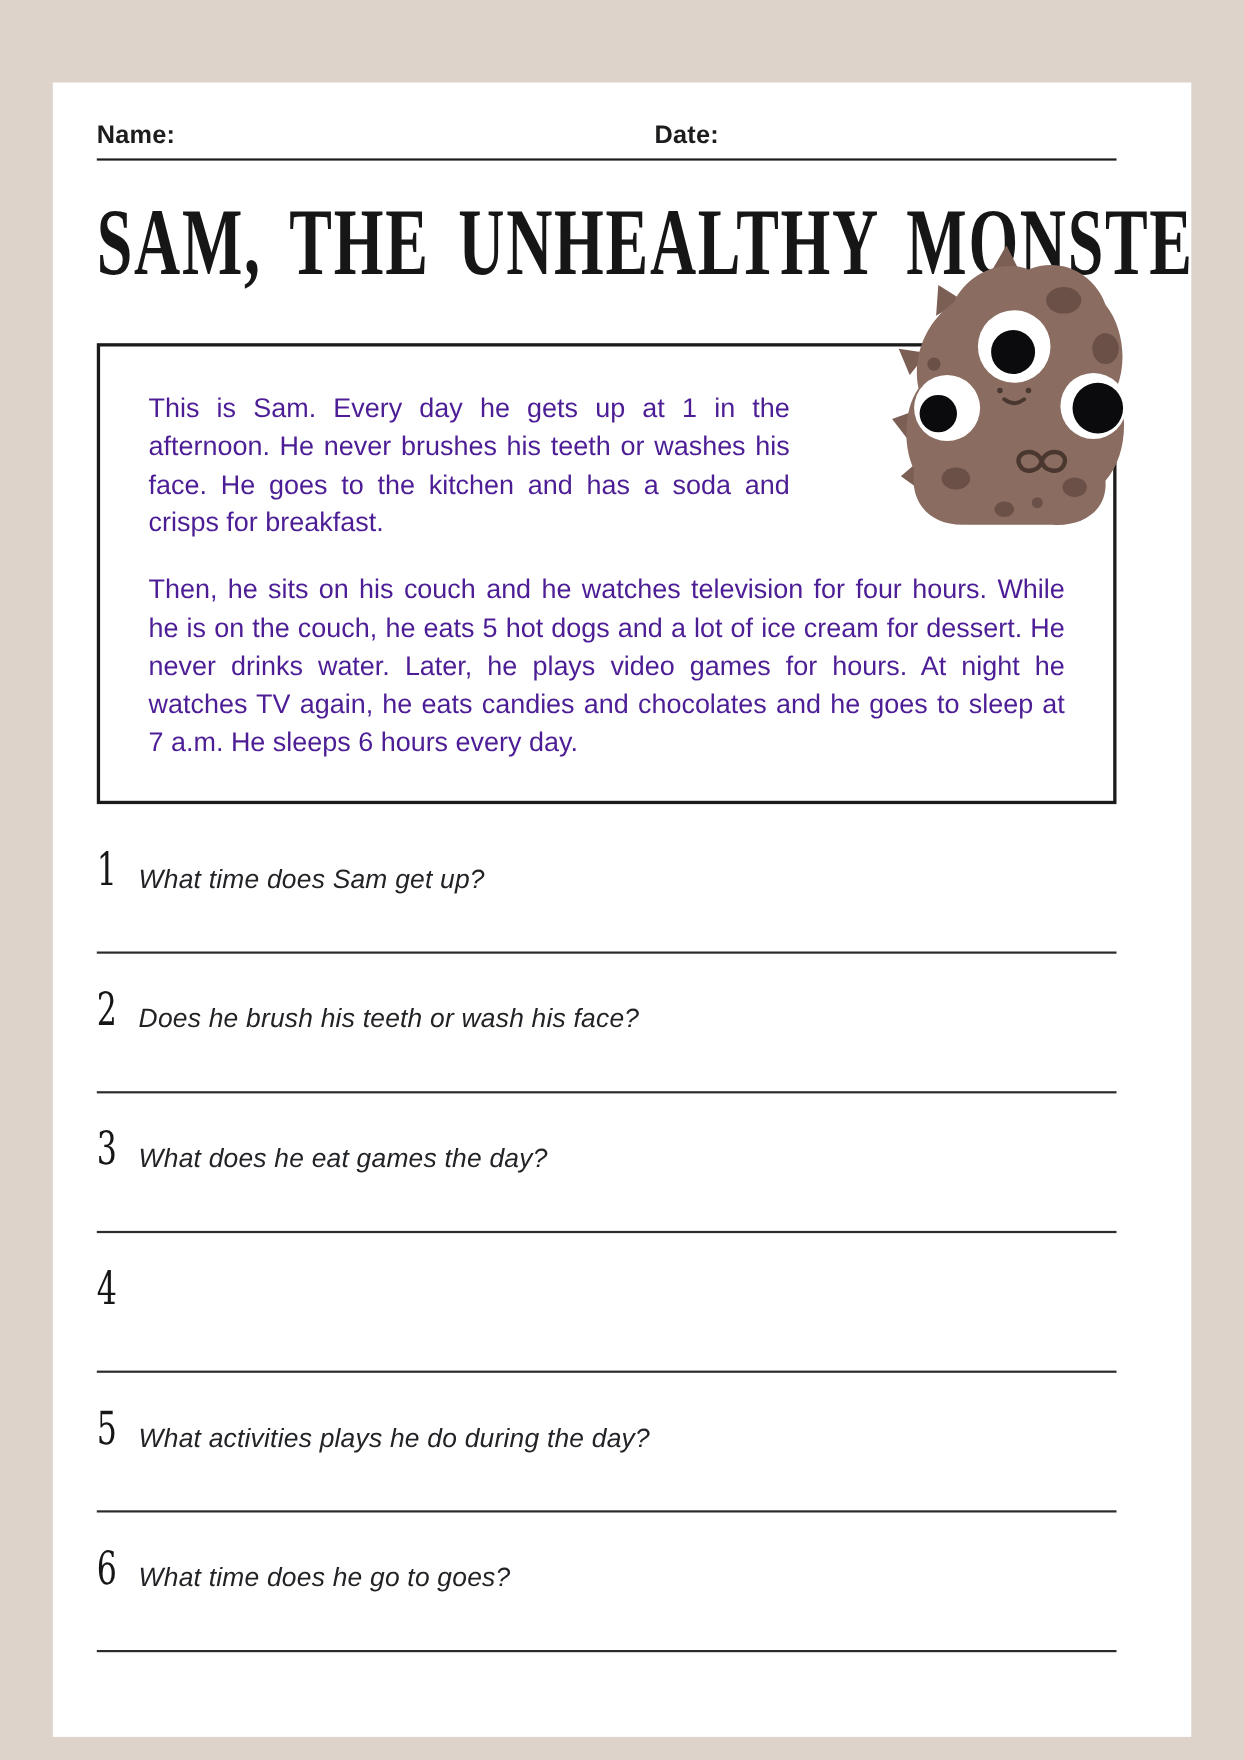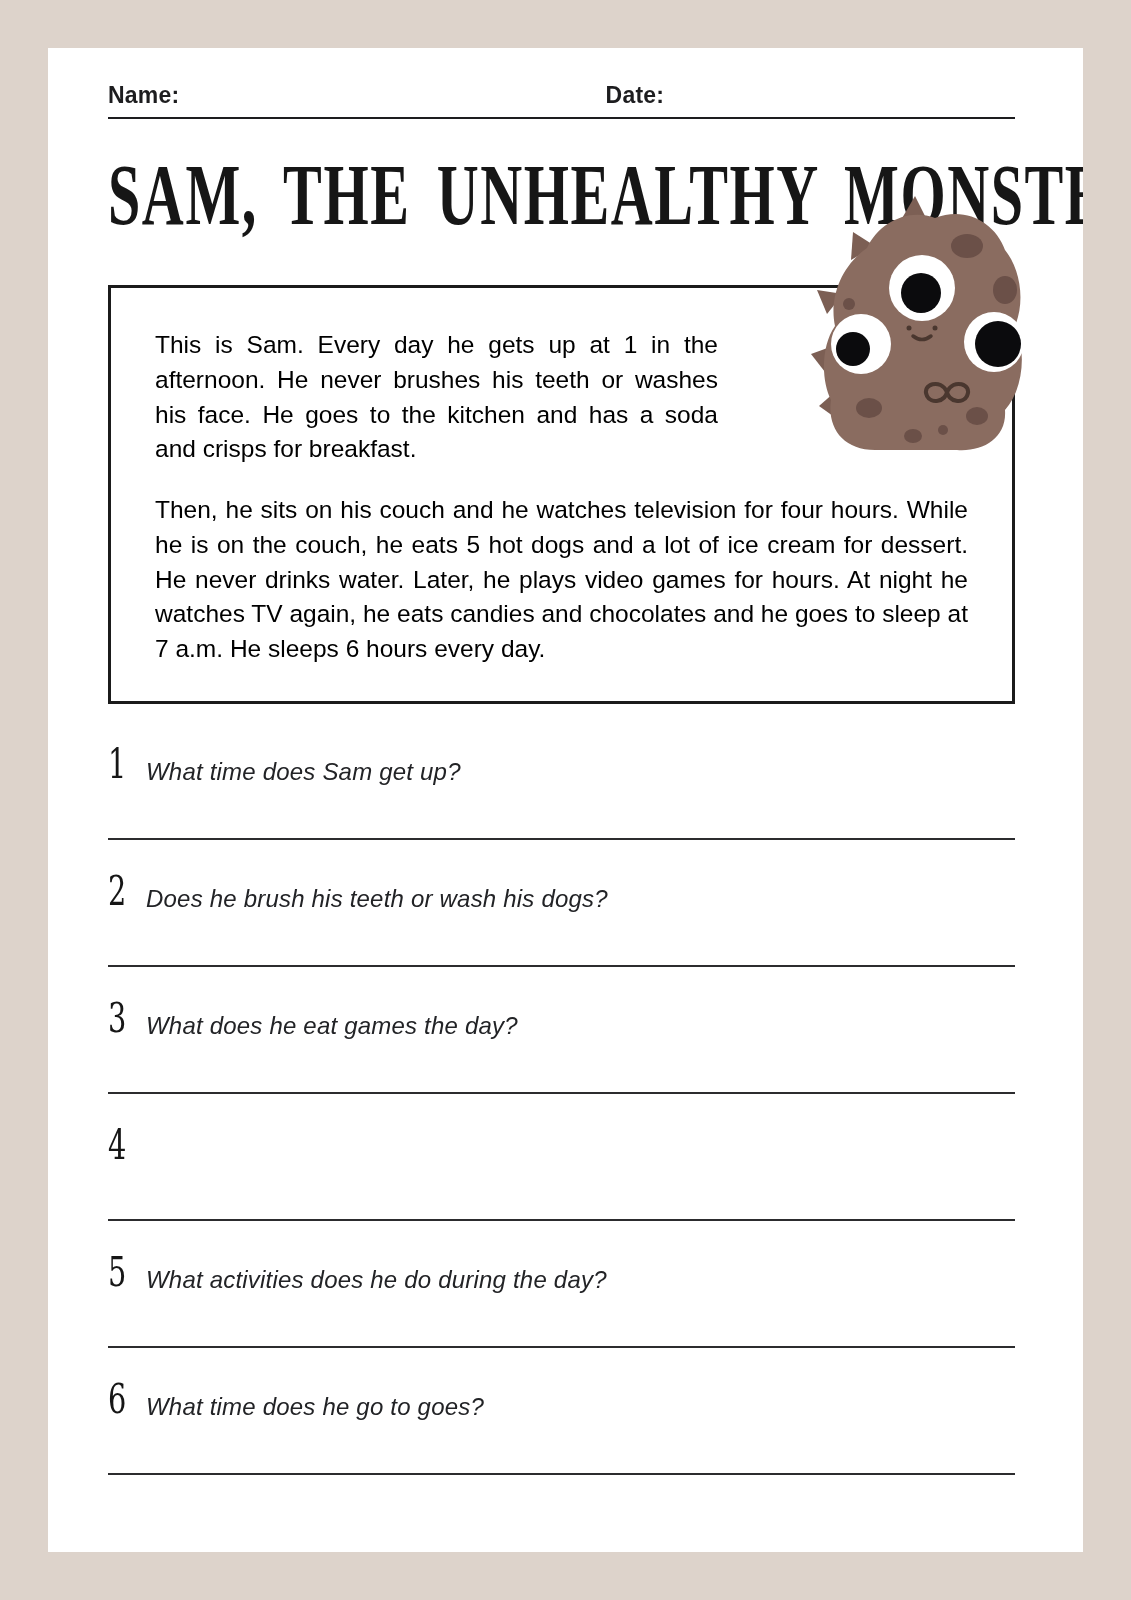--- a/index.html
+++ b/index.html
@@ -11,22 +11,23 @@
     overflow: hidden;
   }
   .frame {
     position: absolute; inset: 0;
     padding: 48px;
   }
   .paper {
     position: relative;
     width: 100%; height: 100%;
     background: #ffffff;
-    padding: 34px 68px 30px 60px;
+    padding: 34px 68px 30px 40px;
     overflow: hidden;
+    margin-top: 27px;
   }
 
   
   .namedate-row {
     position: relative;
     display: flex;
     align-items: flex-end;
     border-bottom: 2px solid #1d1d1f;
     padding-bottom: 8px;
     font-size: 23px;
@@ -61,21 +62,21 @@
   }
 
   
   .passage-box {
     position: relative;
     margin-top: 36px;
     border: 3px solid #1b1b1b;
     padding: 40px 44px 34px 44px;
     font-size: 24.5px;
     line-height: 1.42;
-    color: #000000;
+    color: #4c1d95;
   }
   .passage-p1 { text-align: justify; margin-right: 250px; }
   .passage-p2 { text-align: justify; margin-top: 26px; }
 
   
   .monster {
     position: absolute;
     top: 146px;
     right: 52px;
     width: 222px;
@@ -189,21 +190,21 @@
         <div class="question-row">
           <span class="q-number">1</span>
           <span class="q-text">What time does Sam get up?</span>
         </div>
         <div class="answer-line"></div>
       </div>
 
       <div class="question-block">
         <div class="question-row">
           <span class="q-number">2</span>
-          <span class="q-text">Does he brush his teeth or wash his dogs?</span>
+          <span class="q-text">Does he brush his teeth or wash his face?</span>
         </div>
         <div class="answer-line"></div>
       </div>
 
       <div class="question-block">
         <div class="question-row">
           <span class="q-number">3</span>
           <span class="q-text">What does he eat games the day?</span>
         </div>
         <div class="answer-line"></div>
@@ -212,21 +213,21 @@
       <div class="question-block">
         <div class="question-row">
           <span class="q-number">4</span>
         </div>
         <div class="answer-line"></div>
       </div>
 
       <div class="question-block">
         <div class="question-row">
           <span class="q-number">5</span>
-          <span class="q-text">What activities does he do during the day?</span>
+          <span class="q-text">What activities plays he do during the day?</span>
         </div>
         <div class="answer-line"></div>
       </div>
 
       <div class="question-block">
         <div class="question-row">
           <span class="q-number">6</span>
           <span class="q-text">What time does he go to goes?</span>
         </div>
         <div class="answer-line"></div>

